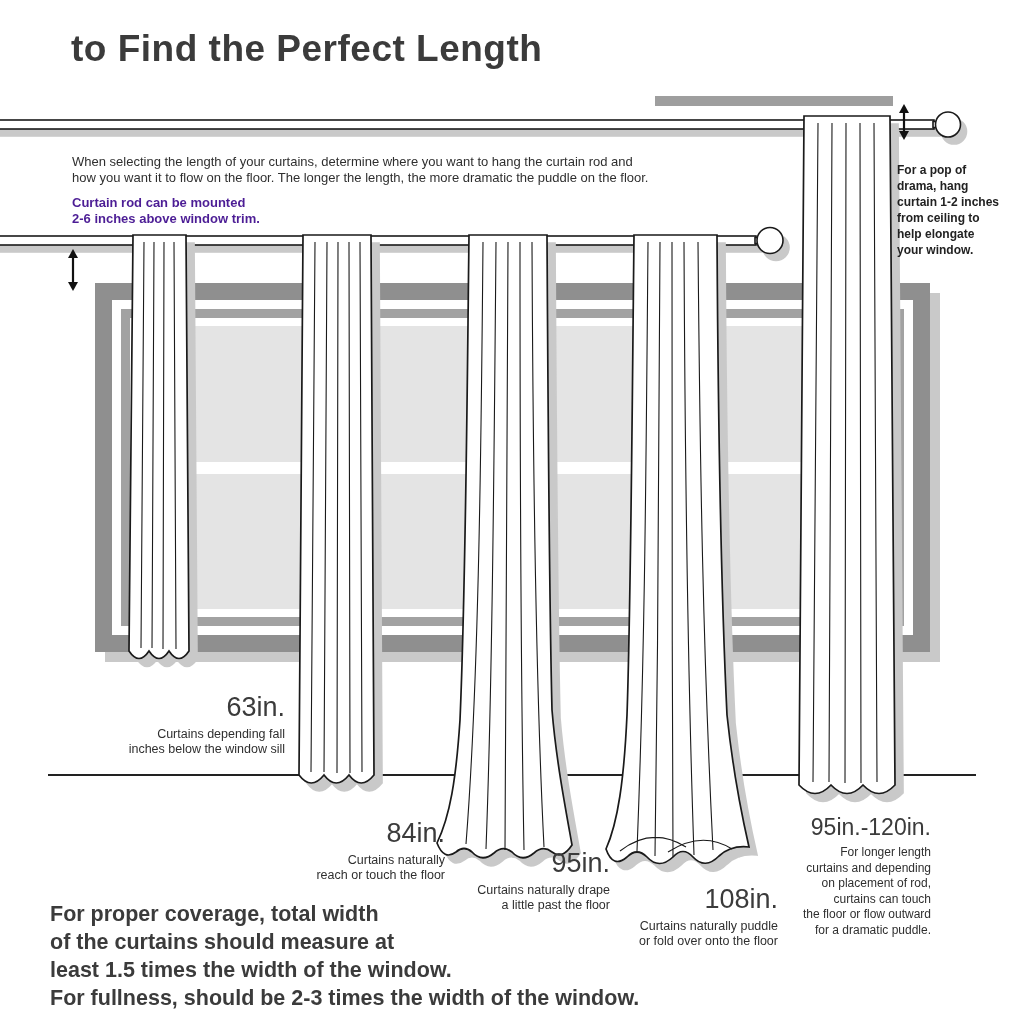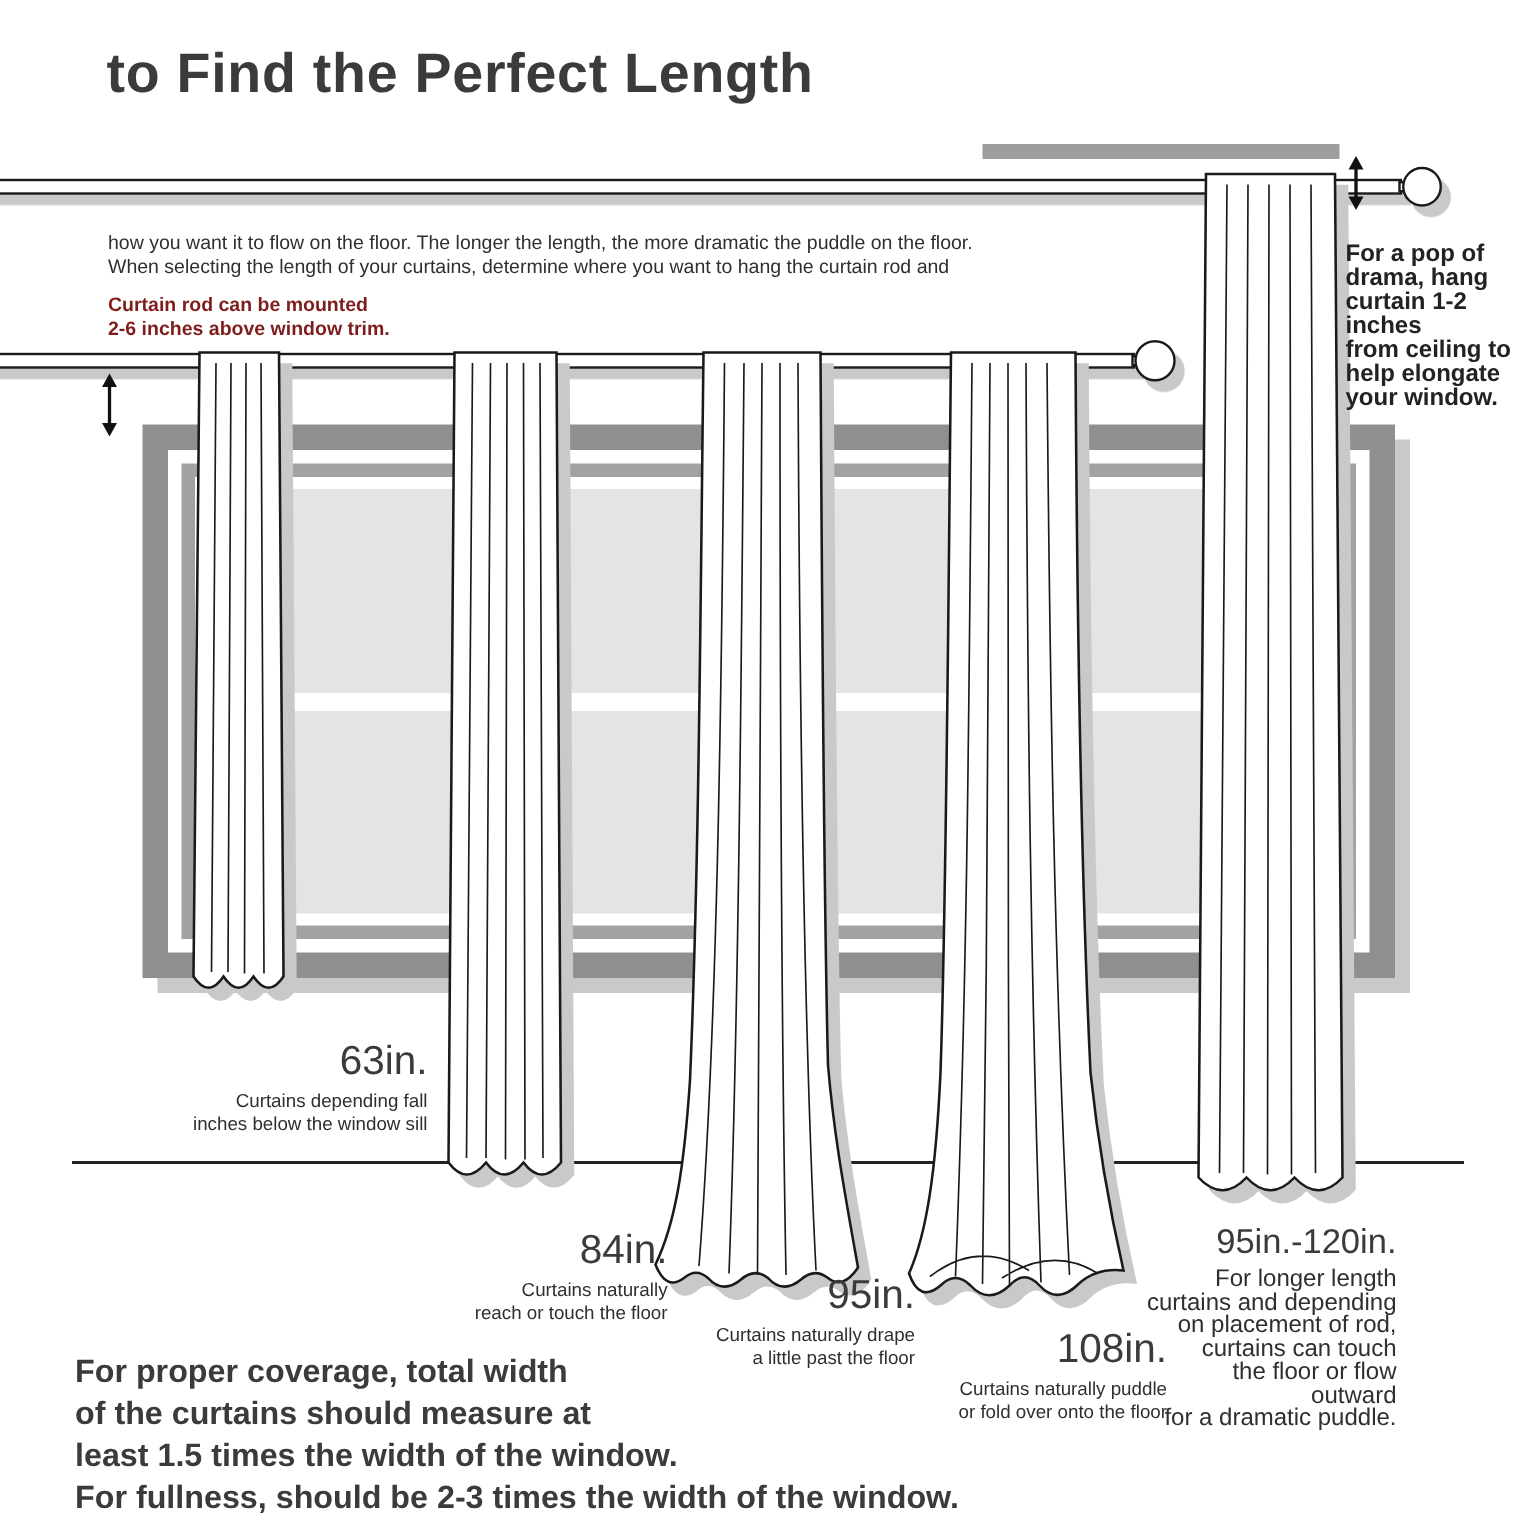--- a/index.html
+++ b/index.html
@@ -7,33 +7,33 @@
     width:1024px;height:1024px;position:relative;overflow:hidden;
     background:#ffffff;font-family:"Liberation Sans", sans-serif;
     color:var(--text,#3b3b3b);
   }
   
   .title{position:absolute;left:71px;top:22px;font-size:37px;line-height:53px;
          font-weight:bold;letter-spacing:.5px;color:var(--text,#3b3b3b);z-index:5;}
   .intro{position:absolute;left:72px;top:154px;font-size:13px;line-height:16px;
          color:#2f2f2f;z-index:5;}
   .rodnote{position:absolute;left:72px;top:195px;font-size:13px;line-height:15.5px;
-         font-weight:bold;color:#7f1d1d;z-index:5;}
-  .ceilnote{position:absolute;left:897px;top:162px;width:120px;font-size:16px;
+         font-weight:bold;color:#4c1d95;z-index:5;}
+  .ceilnote{position:absolute;left:897px;top:162px;width:120px;font-size:12px;
          line-height:16px;font-weight:bold;color:#222;z-index:5;}
   .label{position:absolute;text-align:right;z-index:5;}
   .label .len{font-size:27px;color:var(--text,#3b3b3b);}
   .label .desc{font-size:12.5px;line-height:15px;margin-top:4px;color:#2f2f2f;}
   .label1{left:85px;top:692px;width:200px;}
   .label2{left:245px;top:818px;width:200px;}
   .label3{left:410px;top:848px;width:200px;}
   .label4{left:578px;top:884px;width:200px;}
   .label5{left:761px;top:814px;width:170px;}
   .label5 .len{font-size:23px;}
-  .label5 .desc{font-size:16px;line-height:15.5px;}
+  .label5 .desc{font-size:12px;line-height:15.5px;}
   .footer{position:absolute;left:50px;top:900px;font-size:21.5px;line-height:28px;
          font-weight:bold;color:var(--text,#3b3b3b);z-index:5;}
   
   .window{position:absolute;left:95px;top:283px;width:835px;height:369px;
           background:var(--frame,#8f8f8f);box-shadow:10px 10px 0 var(--shadow,#c9c9c9);z-index:1;}
   .win-trim{position:absolute;inset:17px;background:#ffffff;}
   .win-sash{position:absolute;inset:26px;background:var(--sash,#a2a2a2);}
   .win-trim2{position:absolute;inset:35px;background:#ffffff;}
   .win-glass{position:absolute;inset:43px;background:var(--glass,#e4e4e4);}
   .mullion-h{position:absolute;left:0;right:0;top:calc(50% - 6px);height:12px;background:#fff;}
@@ -119,22 +119,22 @@
     <path class="panel" d="M804,116 L799,785 Q815,802 831,785 Q847,802 863,785 Q879,802 895,785 L890,116 Z"></path>
     <path class="fold" d="M818,123 L813,782 M832,123 L829,782 M846,123 L845,783 M860,123 L861,783 M874,123 L877,782"></path>
   </g>
 </svg>
 
 <div class="title">
   <div>to Find the Perfect Length</div>
 </div>
 
 <div class="intro">
+  <div>When selecting the length of your curtains, determine where you want to hang the curtain rod and</div>
   <div>how you want it to flow on the floor. The longer the length, the more dramatic the puddle on the floor.</div>
-  <div>When selecting the length of your curtains, determine where you want to hang the curtain rod and</div>
 </div>
 
 <div class="rodnote">
   <div>Curtain rod can be mounted</div>
   <div>2-6 inches above window trim.</div>
 </div>
 
 <div class="ceilnote">
   <div>For a pop of</div>
   <div>drama, hang</div>

